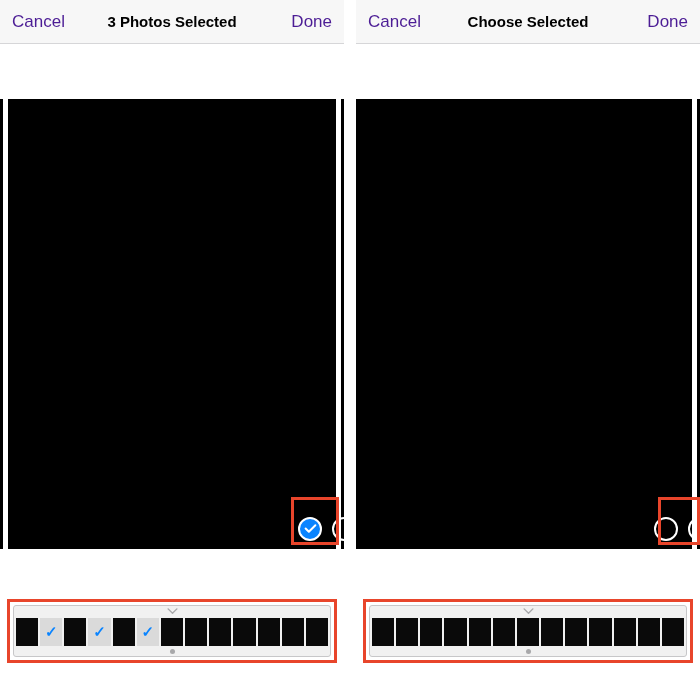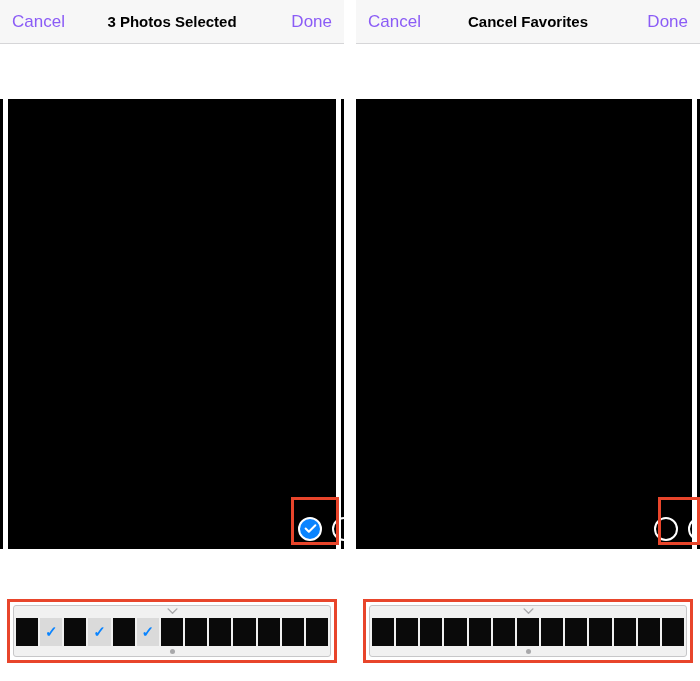--- a/index.html
+++ b/index.html
@@ -31,21 +31,21 @@
       height: 44px;
       display: flex;
       align-items: center;
       justify-content: space-between;
       padding: 0 12px;
       border-bottom: 1px solid #d6d6d8;
       background: #f7f7f7;
     }
     .nav-side {
       min-width: 60px;
-      color: #8b5cf6;
+      color: #4c1d95;
       font-size: 17px;
       cursor: pointer;
     }
     .nav-side.right { text-align: right; font-weight: 500; }
     .nav-title {
       flex: 1;
       text-align: center;
       font-weight: 600;
       font-size: 15px;
     }
@@ -254,21 +254,21 @@
             </div>
         </div>
         <div class="callout-strip"></div>
       </div>
     </div>
   </div>
 
   <div class="screen">
     <div class="navbar">
       <div class="nav-side">Cancel</div>
-      <div class="nav-title">Cancel Favorites</div>
+      <div class="nav-title">Choose Selected</div>
       <div class="nav-side right">Done</div>
     </div>
     <div class="content">
       <div class="photo-area">
         <div class="photo-main" style="left:0;">
           <div class="select-bubble unchecked"></div>
         </div>
         <div class="photo-next-sliver">
           <div class="next-bubble-peek"></div>
         </div>

